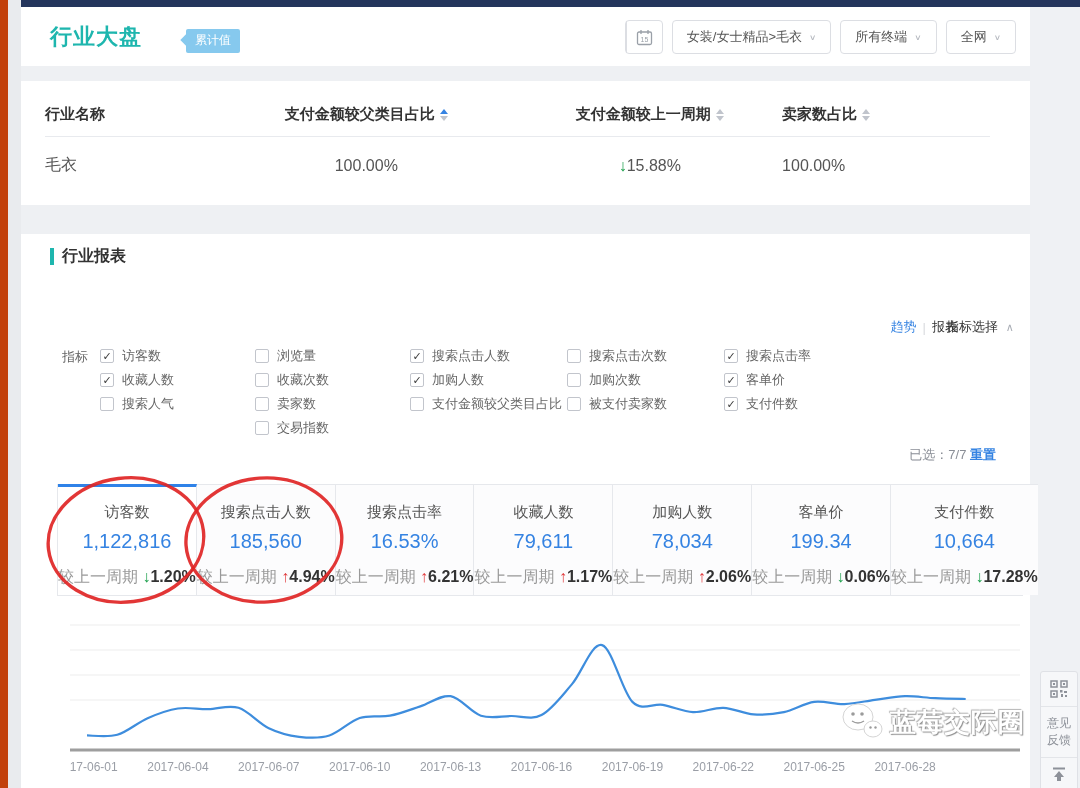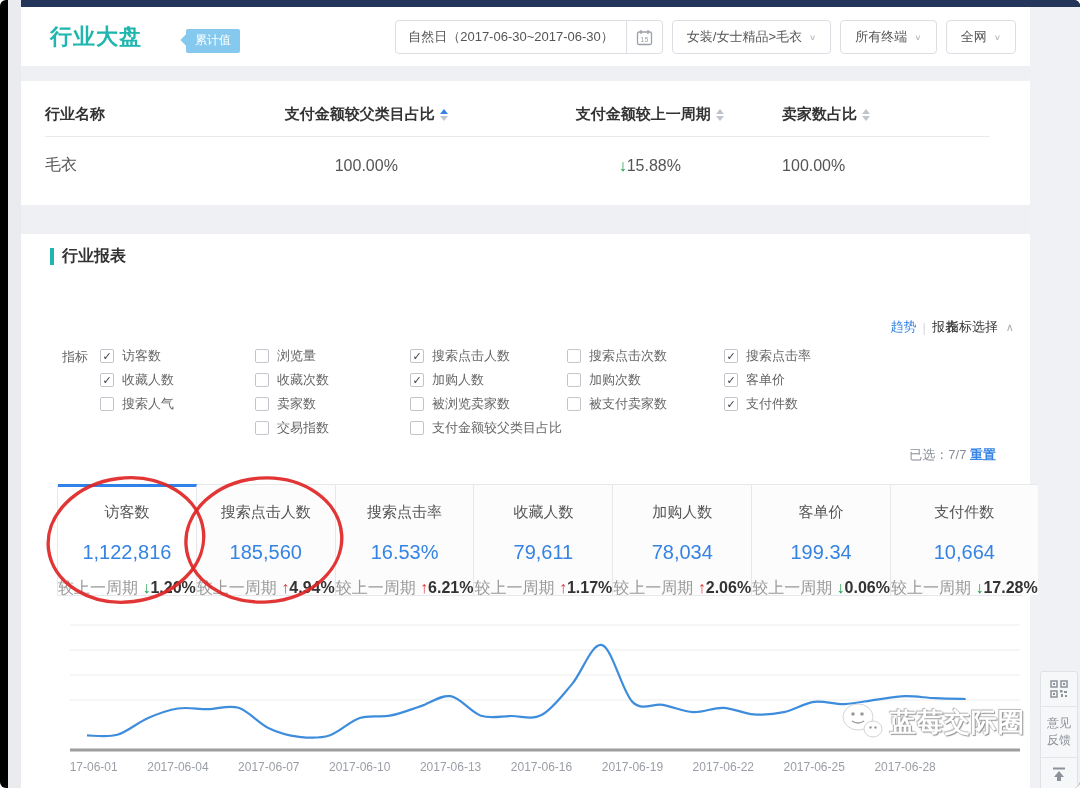--- a/index.html
+++ b/index.html
@@ -1,17 +1,17 @@
 <!DOCTYPE html>
 <html><head>
 <meta charset="utf-8">
 <style>
   * { margin:0; padding:0; box-sizing:border-box; }
   body { font-family:"Liberation Sans","DejaVu Sans",sans-serif; background:#fff; }
-  #page { position:relative; width:1080px; height:788px; overflow:hidden; background:#000000;border-radius:6px; }
+  #page { position:relative; width:1080px; height:788px; overflow:hidden; background:#c2410c; }
 
   .left-strip { position:absolute; left:8px; top:0; width:13px; height:788px; background:#e9ebee; }
   .top-bar { position:absolute; left:21px; top:0; right:0; height:7px; background:#24355c; }
   .right-strip { position:absolute; left:1030px; top:7px; width:50px; height:781px; background:#eff1f4; }
 
   .content { position:absolute; left:21px; top:7px; width:1009px; height:781px; background:#fff; }
   .band { position:absolute; left:0; width:100%; background:#eef0f3; }
   .band1 { top:59px; height:15px; }
   .band2 { top:198px; height:29px; }
 
@@ -71,21 +71,21 @@
   .reset-link { color:#3583e2; cursor:pointer;font-weight:bold; }
 
   
   .tabs { position:absolute; left:36px; top:250px; width:966px; height:112px; display:flex;
     border:1px solid #e6e8ec; border-top:none; }
   .tab { flex:1; border-right:1px solid #e6e8ec; border-top:1px solid #e6e8ec; background:#fcfcfd;
     text-align:center; padding-top:18px; cursor:pointer; position:relative; }
   .tab:last-child { border-right:none; }
   .tab.active { background:#fff; border-top:3px solid #2f82e8; padding-top:16px; }
   .tab-title { font-size:15px; color:#555; }
-  .tab-value { font-size:20px; color:#3583e2; margin-top:19px; }
+  .tab-value { font-size:20px; color:#3583e2; margin-top:8px; }
   .tab-cmp { font-size:16px; color:#999; margin-top:14px; white-space:nowrap; }
   .tab-cmp b { color:#333; }
 
   
   .chart-wrap { position:absolute; left:36px; top:366px; width:966px; height:188px; }
   .chart-wrap svg { position:absolute; left:13px; top:0; }
 
   
   .watermark { position:absolute; left:840px; top:702px; display:flex; align-items:center; z-index:30; }
   .wm-text { font-size:26px; font-weight:bold; color:#fff; letter-spacing:1px;
@@ -110,21 +110,20 @@
   <div class="top-bar"></div>
   <div class="right-strip"></div>
 
   <div class="content">
 
     <div class="hdr">
       <div class="hdr-title">行业大盘</div>
       <div class="hdr-badge">累计值</div>
       <div class="hdr-controls">
         <div class="ctl date-ctl">
-          <span class="date-text">自然日（2017-06-30~2017-06-30）</span>
           <span class="cal-seg">
             <svg width="17" height="17" viewBox="0 0 17 17">
               <rect x="1.5" y="3" width="14" height="12.5" rx="1.5" fill="none" stroke="#9aa0a8" stroke-width="1.3"></rect>
               <line x1="5" y1="1" x2="5" y2="5" stroke="#9aa0a8" stroke-width="1.3"></line>
               <line x1="12" y1="1" x2="12" y2="5" stroke="#9aa0a8" stroke-width="1.3"></line>
               <text x="8.5" y="13" font-size="7" fill="#9aa0a8" text-anchor="middle">15</text>
             </svg>
           </span>
         </div>
         <div class="ctl">
@@ -221,24 +220,20 @@
             <div class="cb-item">
        <span class="cb-box">✓</span>
        <span class="cb-label">搜索点击人数</span>
      </div>
             <div class="cb-item">
        <span class="cb-box">✓</span>
        <span class="cb-label">加购人数</span>
      </div>
             <div class="cb-item">
        <span class="cb-box"></span>
-       <span class="cb-label">被浏览卖家数</span>
-     </div>
-            <div class="cb-item">
-       <span class="cb-box"></span>
        <span class="cb-label">支付金额较父类目占比</span>
      </div>
           </div>
           <div class="cb-col cb-col3">
             <div class="cb-item">
        <span class="cb-box"></span>
        <span class="cb-label">搜索点击次数</span>
      </div>
             <div class="cb-item">
        <span class="cb-box"></span>

